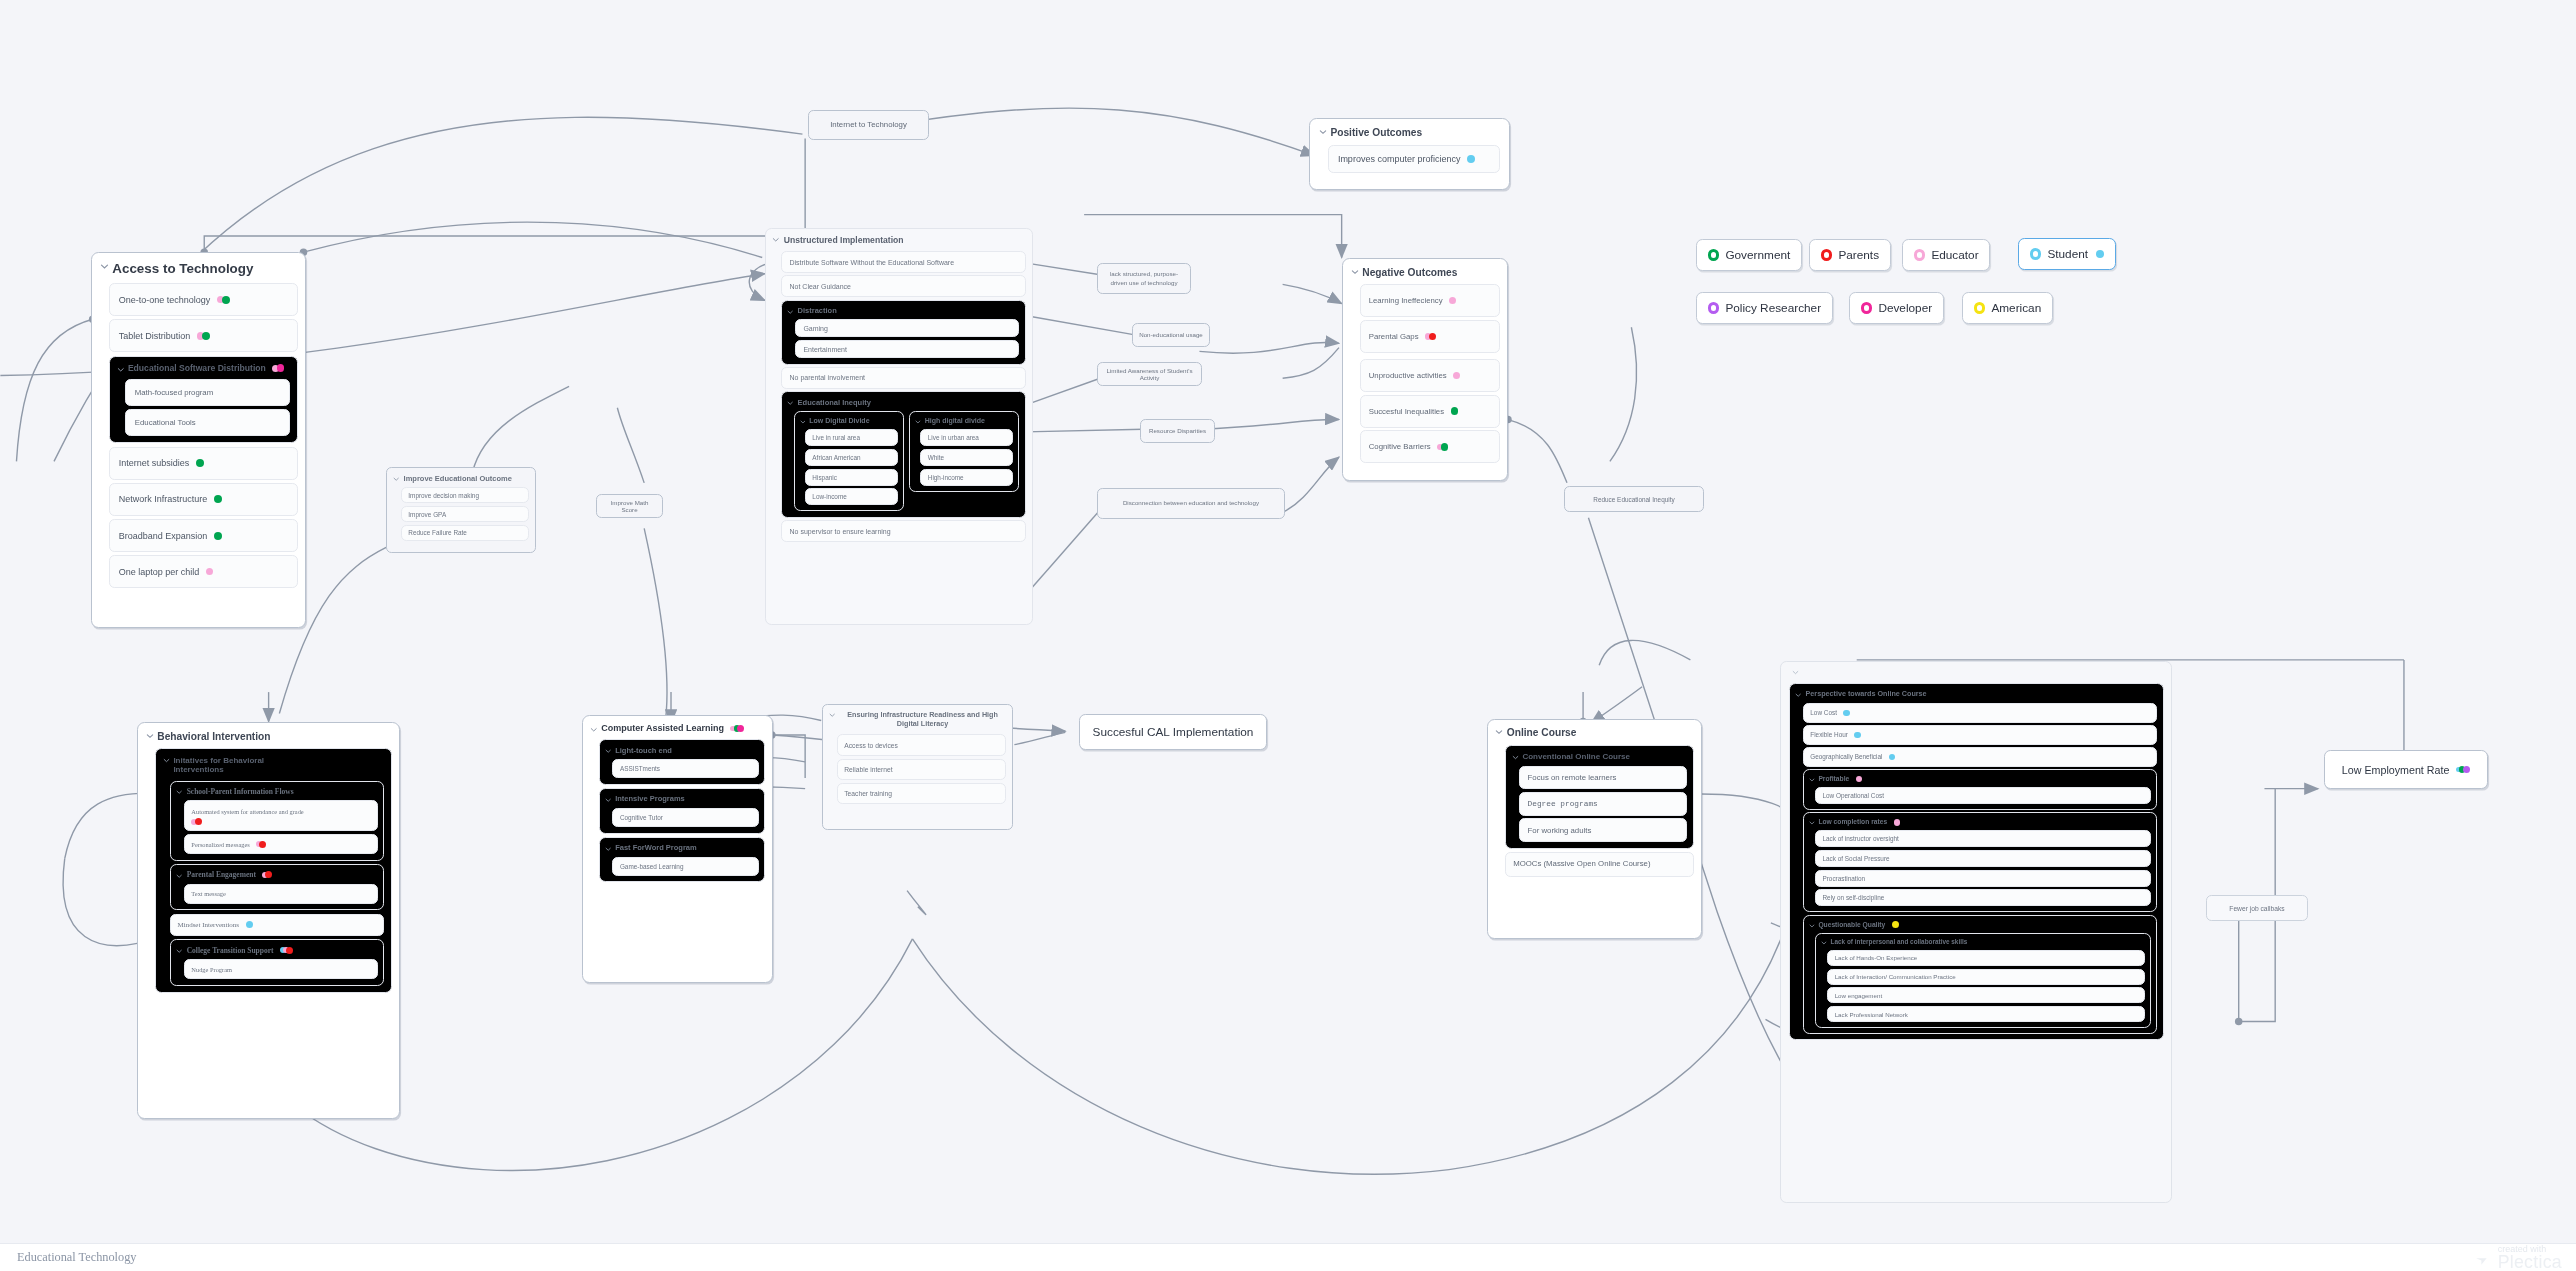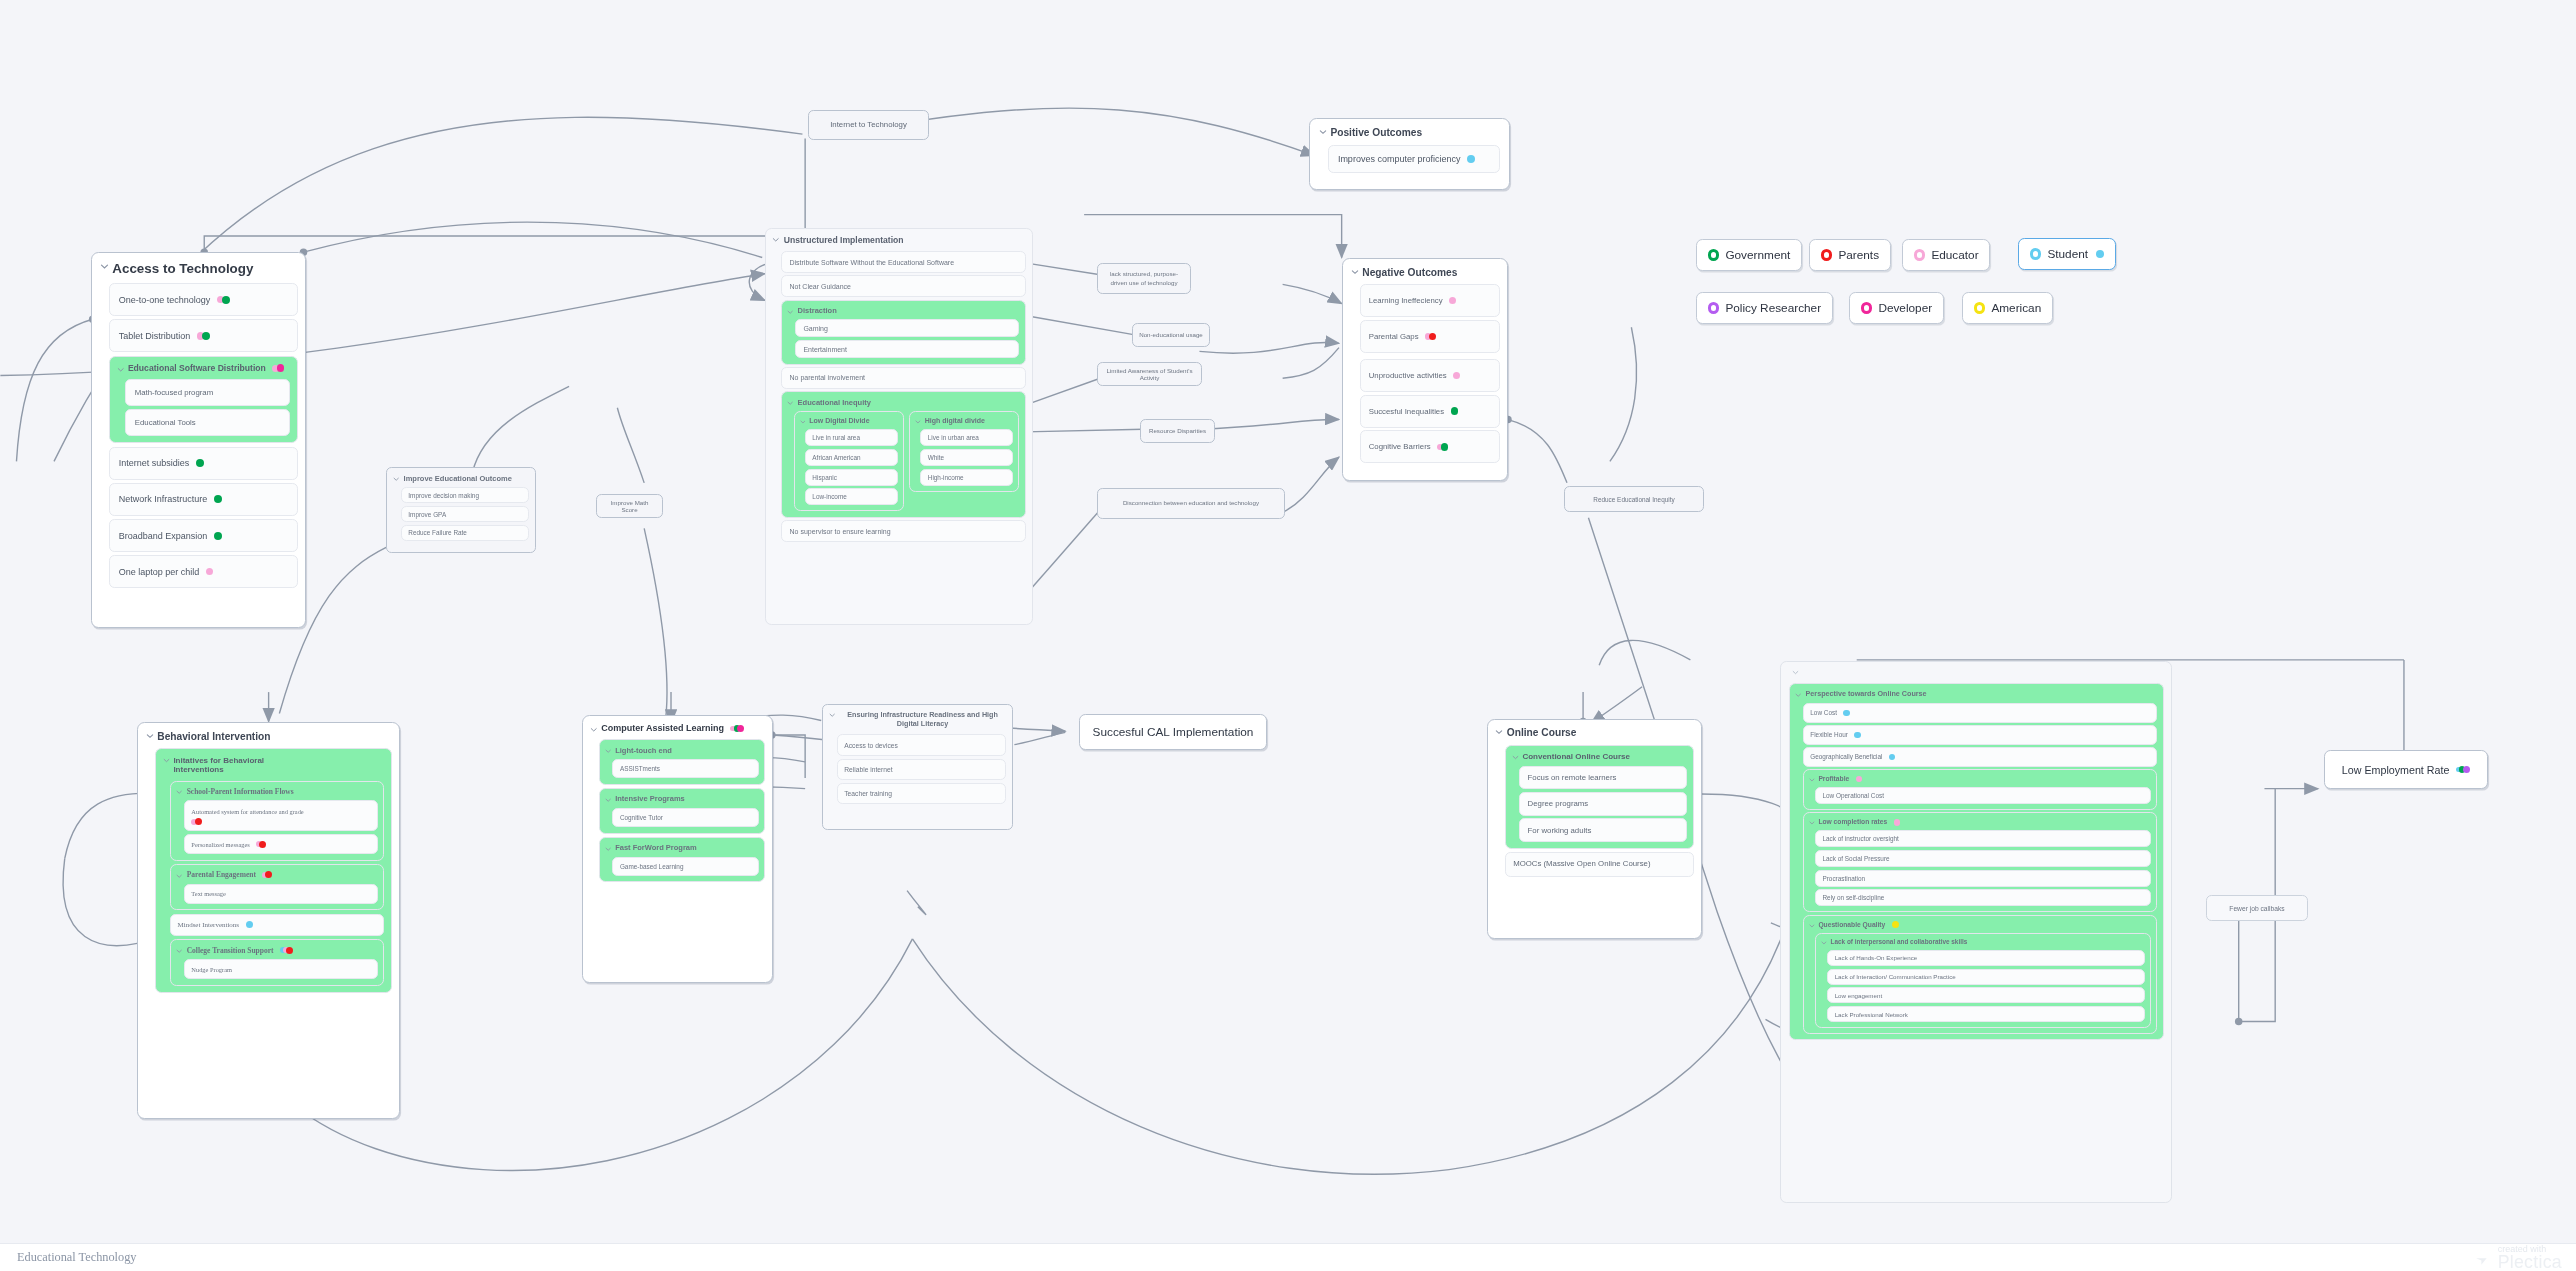--- a/index.html
+++ b/index.html
@@ -17,21 +17,21 @@
   
   .node { position: absolute; z-index: 3; }
 
   .card {
     background: #ffffff;
     border: 1.6px solid #b9c2cf;
     border-radius: 7.5px;
     box-shadow: 1.1px 1.6px 0 rgba(120,130,150,.30);
   }
   .group {
-    background: #86efac;
+    background: #000000;
     border: 1.1px solid #e2e5ec;
     border-radius: 6.4px;
   }
   .leaf {
     background: #fbfcfd;
     border: 1.1px solid #e6e9ef;
     border-radius: 5.4px;
   }
   .plain {
     background: #f4f5f9;
@@ -715,21 +715,21 @@
               <svg width="7" height="7" viewBox="0 0 12 12">
                 <path d="M2 4.2 L6 8 L10 4.2" fill="none" stroke="#8b95a5" stroke-width="1.6" stroke-linecap="round"></path>
               </svg>
             </span>
           <span>Conventional Online Course</span>
         </div>
         <div style="margin-left:7.5px; margin-top:4.3px;">
           <div class="leaf row" style="height:23.6px; padding:0 7.5px;">
               <span class="lbl-s">Focus on remote learners</span>
             </div>
-          <div class="leaf row" style="height:23.6px; padding:0 7.5px; margin-top:2.7px;">
+          <div class="leaf row" style="height:23.6px; padding:0 7.5px; margin-top:2.7px;font-family:Liberation Mono, monospace;">
               <span class="lbl-s">Degree programs</span>
             </div>
           <div class="leaf row" style="height:23.6px; padding:0 7.5px; margin-top:2.7px;">
               <span class="lbl-s">For working adults</span>
             </div>
         </div>
       </div>
       <div class="leaf" style="padding:6.4px 7.5px; margin-top:3.2px;">
         <span class="lbl-s" style="line-height:1.3; display:block;">MOOCs (Massive Open Online Course)</span>
       </div>

